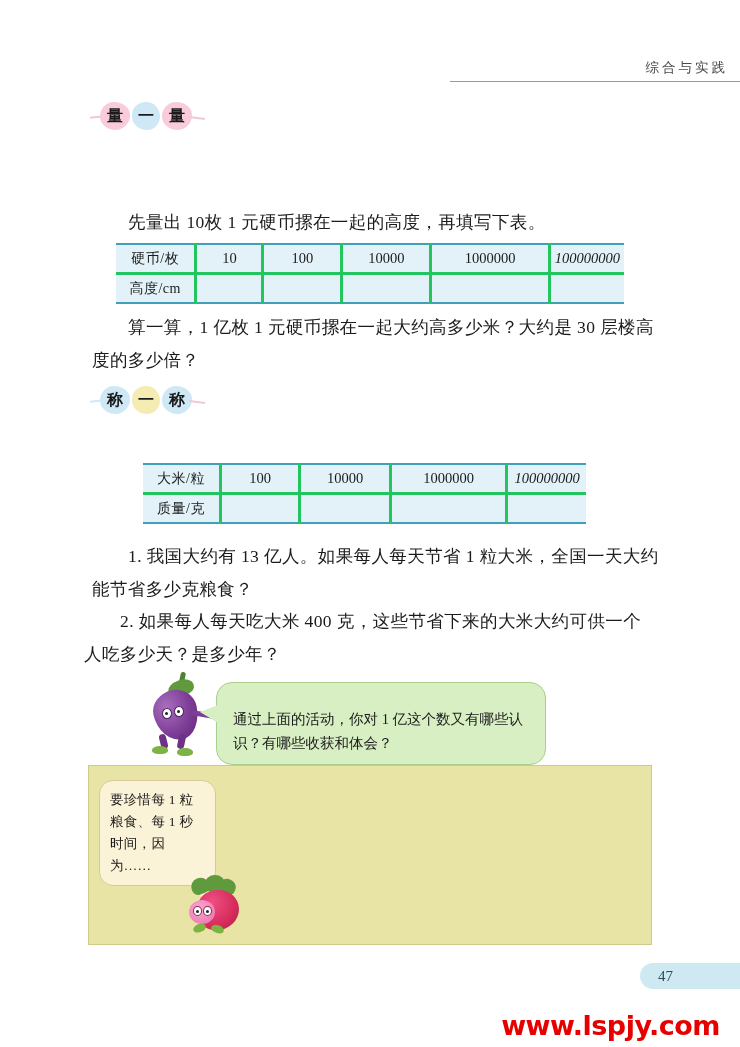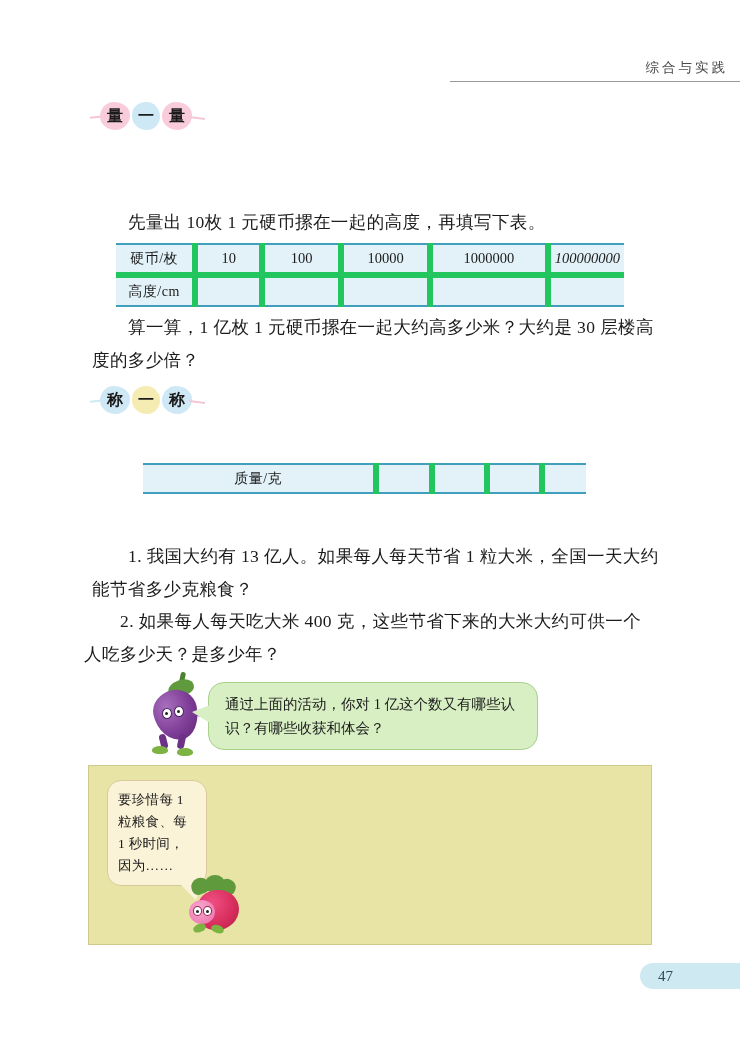--- a/index.html
+++ b/index.html
@@ -104,21 +104,21 @@
   }
 
   
   .dtable {
     position: absolute;
     border-collapse: collapse;
     background: #e2f2f8;
     font-size: 14.5px;
   }
   .dtable td {
-    border: 6px solid #22c55e;
+    border: 3px solid #22c55e;
     height: 27px;
     text-align: center;
     color: #1b1b1b;
     padding: 0 4px;
     background: #e2f2f8;
   }
   .dtable td.rowlab {
     letter-spacing: 0.5px;
     font-size: 14px;
   }
@@ -139,28 +139,28 @@
   
   .prompt-row {
     position: absolute;
     left: 140px;
     top: 672px;
     width: 420px;
     height: 92px;
   }
   .bubble-green {
     position: absolute;
-    left: 68px;
+    left: 76px;
     top: 10px;
     width: 330px;
     box-sizing: border-box;
     background: #d7efc3;
     border: 1px solid #a9cf8b;
     border-radius: 16px;
-    padding: 9px 14px 9px 16px;
+    padding: 24px 14px 9px 16px;
     font-size: 14.5px;
     line-height: 24px;
     color: #1b1b1b;
   }
   .bubble-green .beak {
     position: absolute;
     left: -17px;
     top: 22px;
     width: 0;
     height: 0;
@@ -484,20 +484,27 @@
     <span class="tail" style="background:#cfe8f5;"></span>
     <span class="blob" style="background:#cfe8f5;">称</span>
     <span class="blob mid" style="background:#f5ecb3;">一</span>
     <span class="blob" style="background:#cfe8f5;">称</span>
     <span class="tail-r" style="background:#f3c6d8;"></span>
   </div>
 
 
   <table class="dtable" style="left:143px; top:463px; width:443px;">
     <tbody>
+        <tr>
+      <td class="rowlab" style="width:68px;">大米/粒</td>
+      <td style="width:68px;">100</td>
+      <td style="width:80px;">10000</td>
+      <td style="width:105px;">1000000</td>
+      <td>100000000</td>
+    </tr>
     <tr>
       <td class="rowlab">质量/克</td>
       <td></td>
       <td></td>
       <td></td>
       <td></td>
     </tr>
   </tbody>
     </table>
 
@@ -532,21 +539,21 @@
       <span class="beak"></span>
       <span>通过上面的活动，你对 1 亿这个数又有哪些认识？有哪些收获和体会？</span>
     </div>
   </div>
 
   <div class="reflect-box">
 
 
 
     <div class="reflect-col">
-      <div class="kid-bubble" style="left:18px; top:14px; width:100px; background:#fbf3d8; border:1px solid #d9c99a;">
+      <div class="kid-bubble" style="left:10px; top:14px; width:117px; background:#fbf3d8; border:1px solid #d9c99a;">
         <span class="beak-d" style="right:6px; bottom:-15px; border-left:16px solid transparent; border-right:4px solid transparent; border-top:16px solid #fbf3d8;"></span>
         <span>要珍惜每 1 粒粮食、每 1 秒时间，因为……</span>
       </div>
       <div class="veg" style="left:92px; top:112px; width:72px; height:62px;">
         <span class="rad-green" style="left:10px; top:0; width:18px; height:16px; transform:rotate(-22deg);"></span>
         <span class="rad-green" style="left:24px; top:-3px; width:20px; height:17px;"></span>
         <span class="rad-green" style="left:38px; top:1px; width:17px; height:15px; transform:rotate(24deg);"></span>
         <span class="rad-body" style="left:16px; top:12px;"></span>
         <span class="rad-face" style="left:8px; top:22px;"></span>
         <span class="rad-eye" style="left:12px; top:28px;">
@@ -558,14 +565,15 @@
         <span class="leaf-foot" style="left:12px; top:46px; transform:rotate(-20deg);"></span>
         <span class="leaf-foot" style="left:30px; top:47px; transform:rotate(18deg);"></span>
       </div>
     </div>
   </div>
 
   <div class="page-num">
     <span>47</span>
   </div>
 
+  <div class="watermark">www.lspjy.com</div>
 
 </div>
 
 </body></html>

